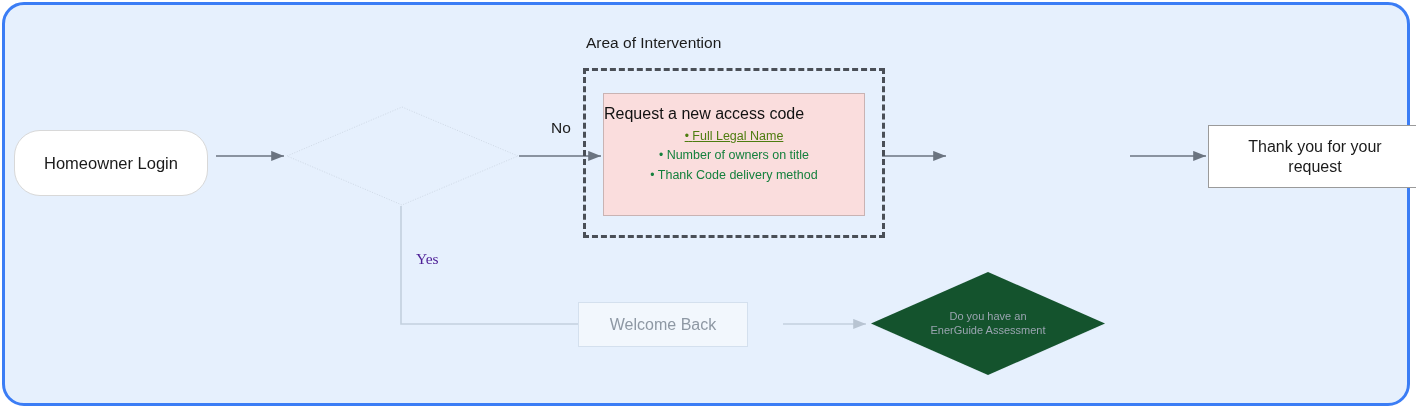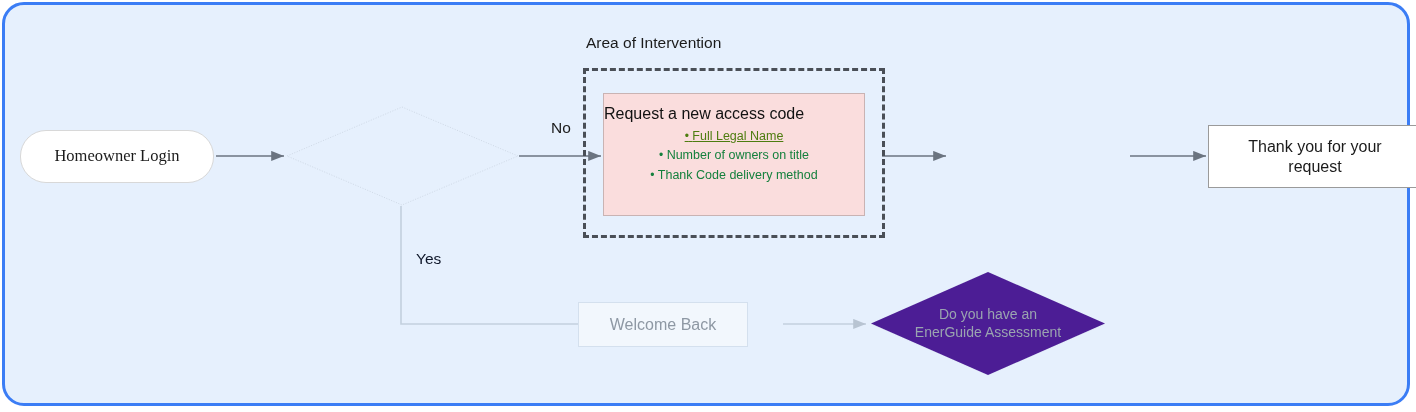--- a/index.html
+++ b/index.html
@@ -61,23 +61,23 @@
     color: #8e98a4;
   }
   
   .diamond {
     background: #fdfdfd;
     clip-path: polygon(50% 0%, 100% 50%, 50% 100%, 0% 50%);
     font-size: 14.5px;
     color: #1b1b1b;
   }
   .diamond-faded {
-    background: #4c1d95;
+    background: #14532d;
     clip-path: polygon(50% 0%, 100% 50%, 50% 100%, 0% 50%);
-    font-size: 14px;
+    font-size: 11px;
     color: #9aa4b0;
   }
   
   .pink-card {
     position: absolute;
     box-sizing: border-box;
     background: #fadddd;
     border: 1px solid #c9b3b3;
     left: 603px; top: 93px;
     width: 262px; height: 123px;
@@ -116,21 +116,22 @@
     font-size: 15.5px;
     color: #1b1b1b;
   }
   
   .edge-label {
     position: absolute;
     font-size: 15.5px;
     color: #1b1b1b;
   }
   .edge-label.faded {
-    color: #0f172a;
+    color: #4c1d95;
+    font-family: Liberation Serif, serif;
   }
 </style>
 </head>
 <body>
 
 <div id="canvas">
 
   <div class="frame"></div>
 
   <svg class="layer" viewBox="0 0 1416 412" width="1416" height="412">
@@ -156,21 +157,21 @@
     <line x1="783" y1="324" x2="866" y2="324" stroke="#c3d0de" stroke-width="1.6" marker-end="url(#ahf)"></line>
 
     <polygon points="402,107 518,156 402,205 287,156" fill="none" stroke="#cfd9e6" stroke-width="1" stroke-dasharray="1 1.6"></polygon>
     <polygon points="988,272 1105,324 988,375 871,324" fill="none" stroke="#dde6f0" stroke-width="1" stroke-dasharray="1 1.6"></polygon>
   </svg>
 
   <div class="region-title">Area of Intervention</div>
 
   <div class="dashed-region"></div>
 
-  <div class="node pill" style="left:20px; top:130px; width:194px; height:53px;font-family:Liberation Serif, serif;">
+  <div class="node pill" style="left:14px; top:130px; width:194px; height:66px;">
     <span>Homeowner Login</span>
   </div>
 
 
   <div class="pink-card">
     <div class="pink-title">Request a new access code</div>
     <ul class="bullets">
       <li class="hl">
         <span class="dot">•</span>
         <span>Full Legal Name</span>

